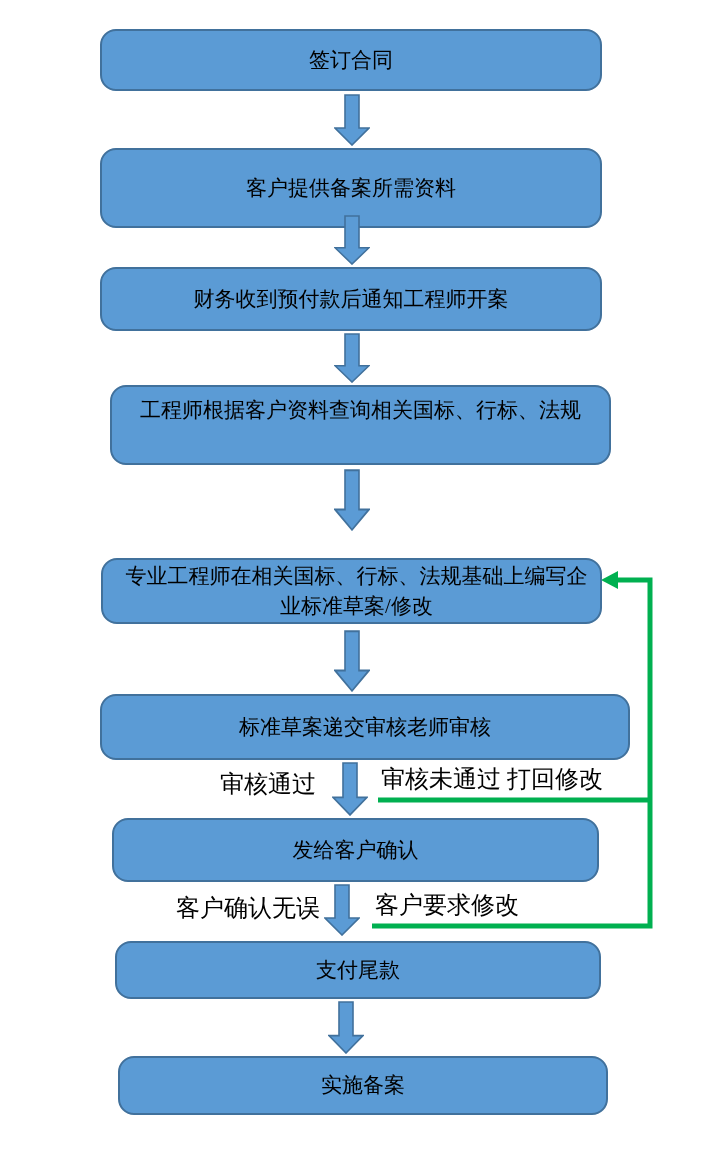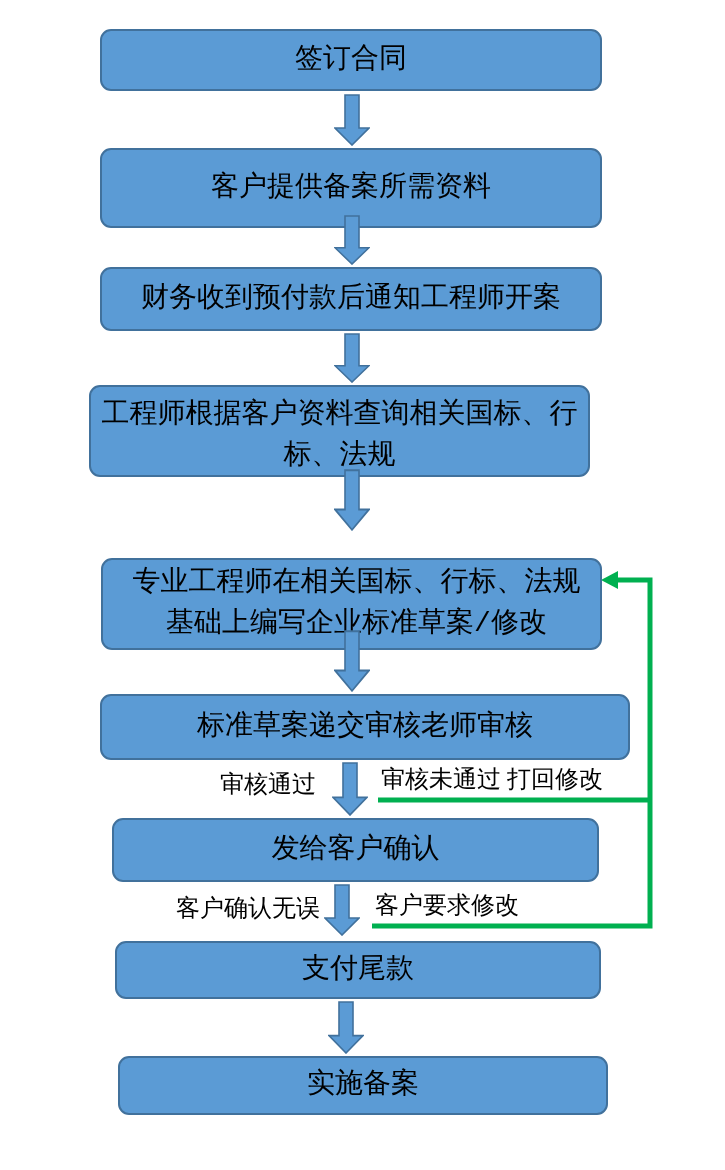--- a/index.html
+++ b/index.html
@@ -18,29 +18,28 @@
     background:var(--background);
     font-family:"Liberation Serif","DejaVu Serif",serif;
     color:var(--text);
     overflow:hidden;
   }
   .node{
     position:absolute;
     box-sizing:border-box;
     background:var(--node-fill);
     border:2px solid var(--node-border);
-    border-radius:11px;
+    border-radius:16px;
     display:flex;
     align-items:center;
     justify-content:center;
     text-align:center;
-    font-size:28px;
+    font-size:21px;
     line-height:1.45;
     padding:2px 10px;
-    font-family:Liberation Mono, monospace;
   }
   .node.align-top{align-items:flex-start;padding-top:8px;}
   .arrow{position:absolute;display:block;}
   .arrow polygon{fill:var(--arrow-fill);stroke:var(--arrow-border);stroke-width:1.6;}
   .connector{position:absolute;left:0;top:0;pointer-events:none;}
   .connector path{stroke:var(--feedback-line);stroke-width:5;fill:none;stroke-linejoin:miter;}
   .connector polygon{fill:var(--feedback-line);}
   .edge-label{
     position:absolute;
     font-size:24px;
@@ -60,23 +59,23 @@
     <path d="M372 926 H650 V580 H618"></path>
     <polygon points="618,571 618,589 601,580"></polygon>
   </svg>
 
   <div class="node" style="left:100px;top:29px;width:502px;height:62px;">签订合同</div>
 
   <div class="node" style="left:100px;top:148px;width:502px;height:80px;">客户提供备案所需资料</div>
 
   <div class="node" style="left:100px;top:267px;width:502px;height:64px;">财务收到预付款后通知工程师开案</div>
 
-  <div class="node align-top" style="left:89px;top:385px;width:501px;height:92px;text-align:center;">工程师根据客户资料查询相关国标、行标、法规</div>
+  <div class="node align-top" style="left:110px;top:385px;width:501px;height:80px;text-align:center;">工程师根据客户资料查询相关国标、行标、法规</div>
 
-  <div class="node" style="left:101px;top:558px;width:501px;height:92px;padding-left:20px;">专业工程师在相关国标、行标、法规基础上编写企业标准草案/修改</div>
+  <div class="node" style="left:101px;top:558px;width:501px;height:66px;padding-left:20px;">专业工程师在相关国标、行标、法规基础上编写企业标准草案/修改</div>
 
   <div class="node" style="left:100px;top:694px;width:530px;height:66px;">标准草案递交审核老师审核</div>
 
   <div class="node" style="left:112px;top:818px;width:487px;height:64px;">发给客户确认</div>
 
   <div class="node" style="left:115px;top:941px;width:486px;height:58px;">支付尾款</div>
 
   <div class="node" style="left:118px;top:1056px;width:490px;height:59px;">实施备案</div>
 
   <svg class="arrow" style="left:334px;top:94px;" width="36" height="52" viewBox="0 0 36 52" preserveAspectRatio="none">

